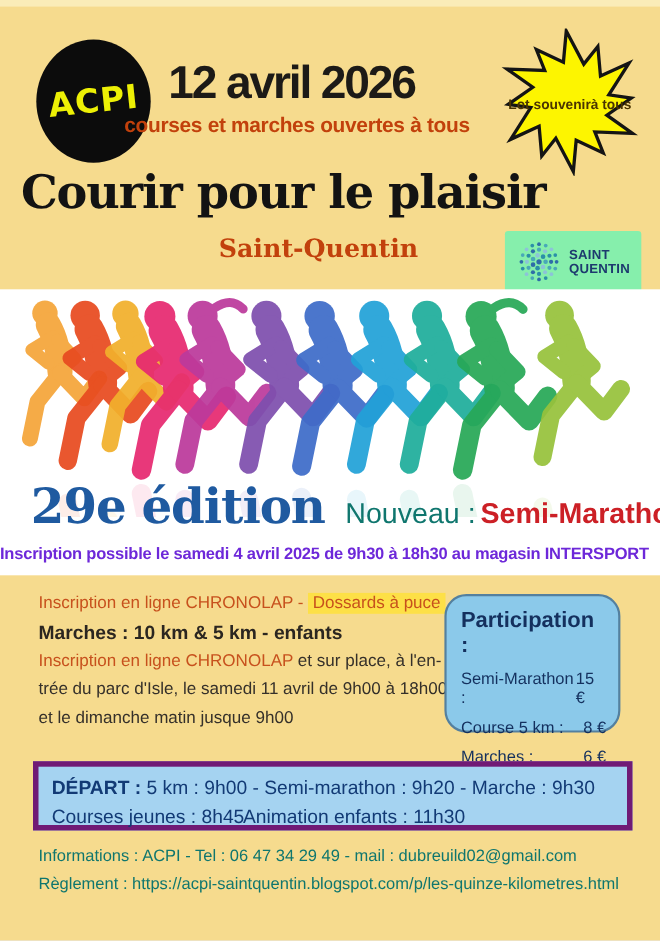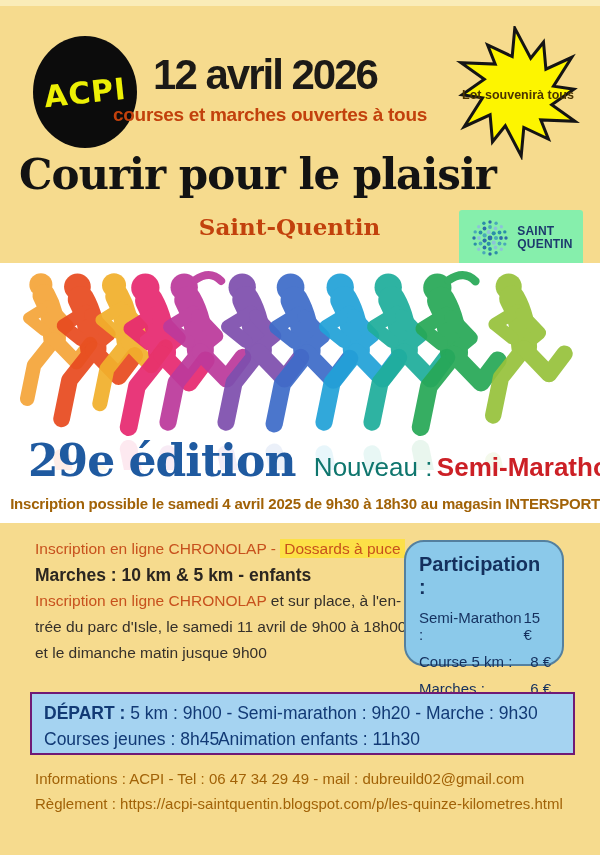--- a/index.html
+++ b/index.html
@@ -65,22 +65,22 @@
   }
   .band svg.runners{position:absolute;left:0;top:2px;width:600px;height:205px;}
   .edition-row{position:absolute;left:28px;top:172px;white-space:nowrap;}
   .edition-label{
     font-family:"DejaVu Serif","Liberation Serif",serif;font-weight:bold;
     font-size:44px;letter-spacing:-1px;color:#1f5aa0;
   }
   .nouveau-label{font-size:26px;color:#0f766e;margin-left:14px;}
   .nouveau-value{font-size:26px;font-weight:bold;color:#cc2026;}
   .inscription-note{
-    position:absolute;left:0;top:232px;width:600px;text-align:right;
-    font-size:15px;font-weight:600;color:#a16207;letter-spacing:-0.2px;
+    position:absolute;left:0;top:232px;width:600px;text-align:left;
+    font-size:15px;font-weight:600;color:#6d28d9;letter-spacing:-0.2px;
   }
 
   
   .course-info{
     position:absolute;left:35px;top:536px;width:365px;
     font-size:15.5px;color:#35302a;line-height:26px;white-space:nowrap;
   }
   .course-info .hline{font-size:17.5px;font-weight:bold;color:#2b2620;}
   .red-text{color:#c7511d;}
   .hl{background:#fde047;color:#c7511d;padding:1px 4px;}
@@ -93,31 +93,31 @@
   }
   .participation-title{font-size:20px;font-weight:bold;}
   .participation-row{
     display:flex;justify-content:space-between;
     font-size:15px;margin-top:10px;
   }
 
   
   .depart-box{
     position:absolute;left:30px;top:692px;width:545px;height:63px;
-    background:#a5d3f1;border:2px solid #701a75;
+    background:#a5d3f1;border:5px solid #701a75;
     box-sizing:border-box;padding:6px 12px;
     font-size:17.5px;color:#123a75;line-height:26px;white-space:nowrap;
   }
   .depart-bold{font-weight:bold;}
   .depart-col1{display:inline-block;width:170px;}
 
   
   .poster-footer{
     position:absolute;left:35px;top:766px;width:560px;
-    font-size:15px;color:#a16207;line-height:25px;white-space:nowrap;
+    font-size:15px;color:#0f766e;line-height:25px;white-space:nowrap;
   }
 </style>
 </head>
 <body>
 
 <div id="poster">
   <div class="top-strip"></div>
 
   <div class="acpi-logo">
     <span>ACPI</span>

